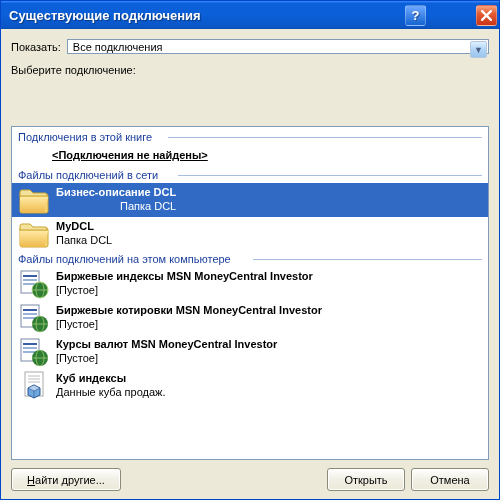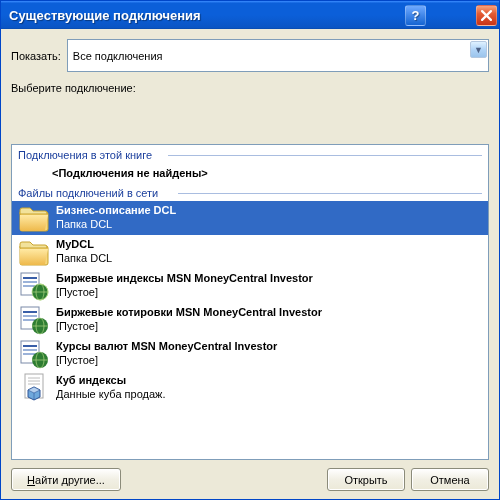--- a/index.html
+++ b/index.html
@@ -62,21 +62,21 @@
   }
   .row-show {
     display: flex;
     align-items: center;
     gap: 6px;
   }
   .row-show label { }
   .combo {
     flex: 1;
     position: relative;
-    height: 33px;
+    height: 15px;
     background: #fff;
     border: 1px solid #7f9db9;
     display: flex;
     align-items: center;
     padding: 0 20px 0 5px;
   }
   .combo .arrow {
     position: absolute;
     right: 1px; top: 1px;
     width: 17px; height: 17px;
@@ -109,31 +109,33 @@
     top: 50%;
     height: 1px;
     background: #a9bde0;
   }
   .gh1 { --hw: 150px; }
   .gh2 { --hw: 160px; }
   .gh3 { --hw: 235px; }
   .no-conn {
     font-weight: bold;
     padding: 4px 0 6px 40px;
+    text-decoration: underline;
   }
   .item {
     display: flex;
     align-items: center;
     padding: 1px 6px;
     gap: 6px;
     min-height: 34px;
   }
   .item.selected {
     background: #316ac5;
     color: #fff;
+    text-align: right;
   }
   .item .icon {
     width: 32px; height: 32px;
     flex-shrink: 0;
     display: flex; align-items: center; justify-content: center;
   }
   .item .texts {
     display: flex; flex-direction: column;
     line-height: 1.25;
   }
@@ -226,20 +228,21 @@
                 </linearGradient>
               </defs>
           </svg>
         </div>
         <div class="texts">
           <span class="title2">MyDCL</span>
           <span>Папка DCL</span>
         </div>
       </div>
 
+      <div class="group-header gh3">Файлы подключений на этом компьютере</div>
 
       <div class="item">
         <div class="icon">
           <svg class="odc-svg" viewBox="0 0 30 30">
             <rect x="2" y="2" width="18" height="22" fill="#fff" stroke="#7a8aa8"></rect>
             <rect x="4" y="6" width="14" height="2" fill="#3a5fa8"></rect>
             <rect x="4" y="10" width="14" height="2" fill="#9bb2d9"></rect>
             <rect x="4" y="14" width="14" height="2" fill="#9bb2d9"></rect>
             <circle cx="21" cy="21" r="8" fill="#2e7d32"></circle>
             <path d="M13 21 a8 8 0 0 1 16 0 a8 8 0 0 1 -16 0" fill="none" stroke="#aed581" stroke-width="0.7"></path>

